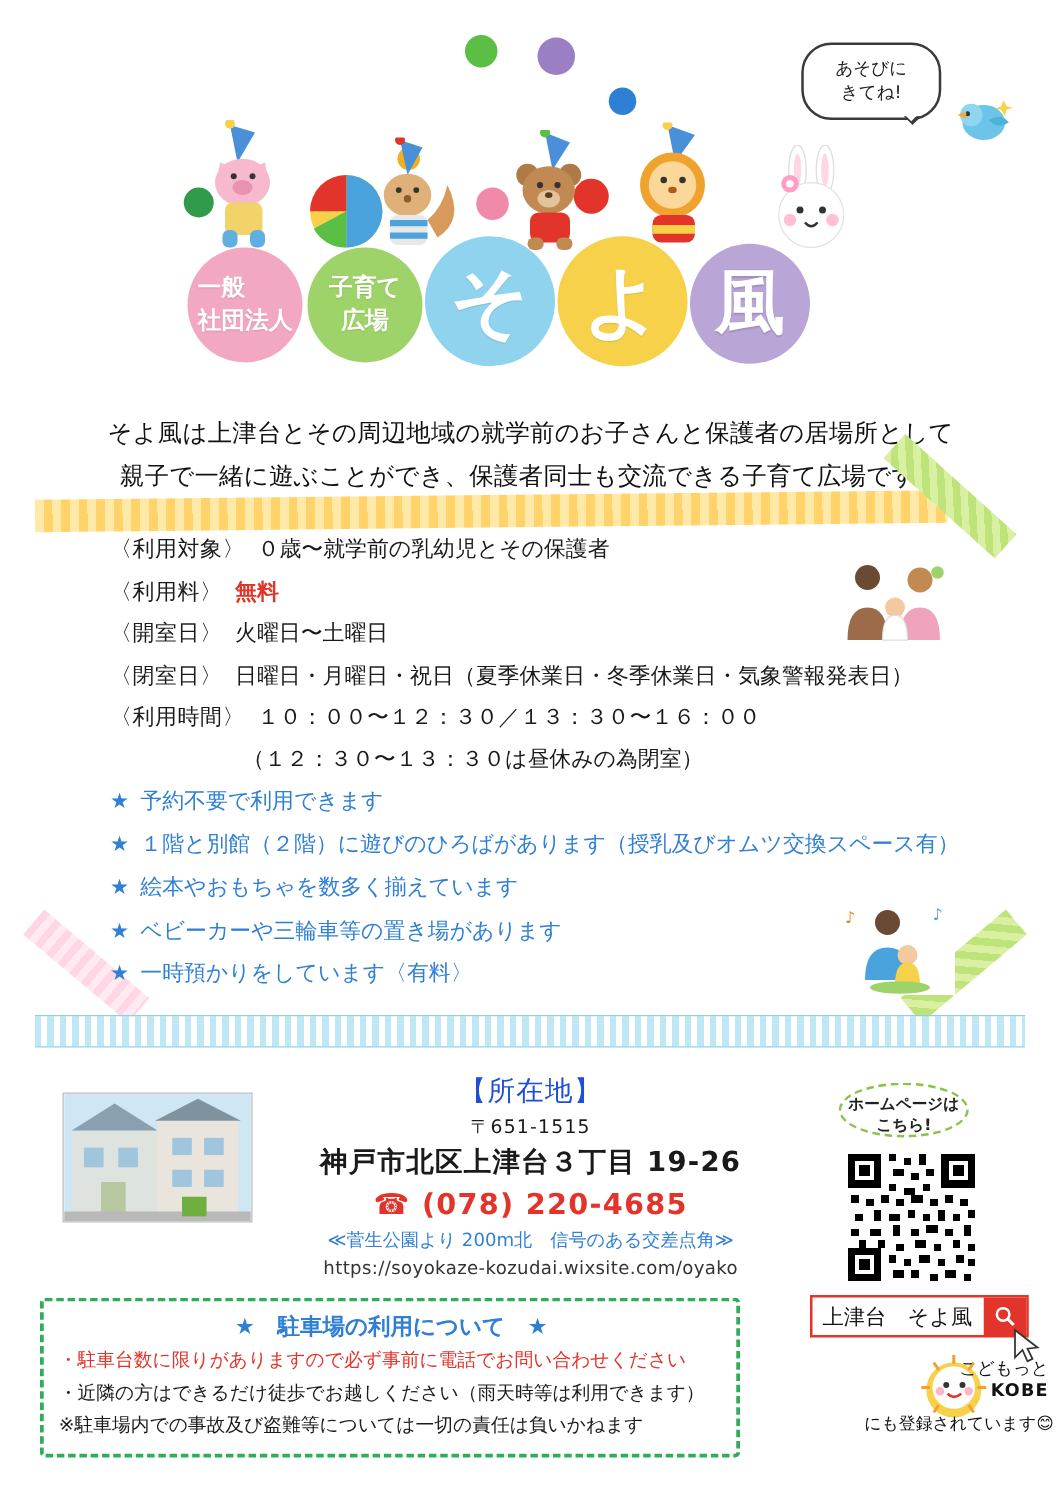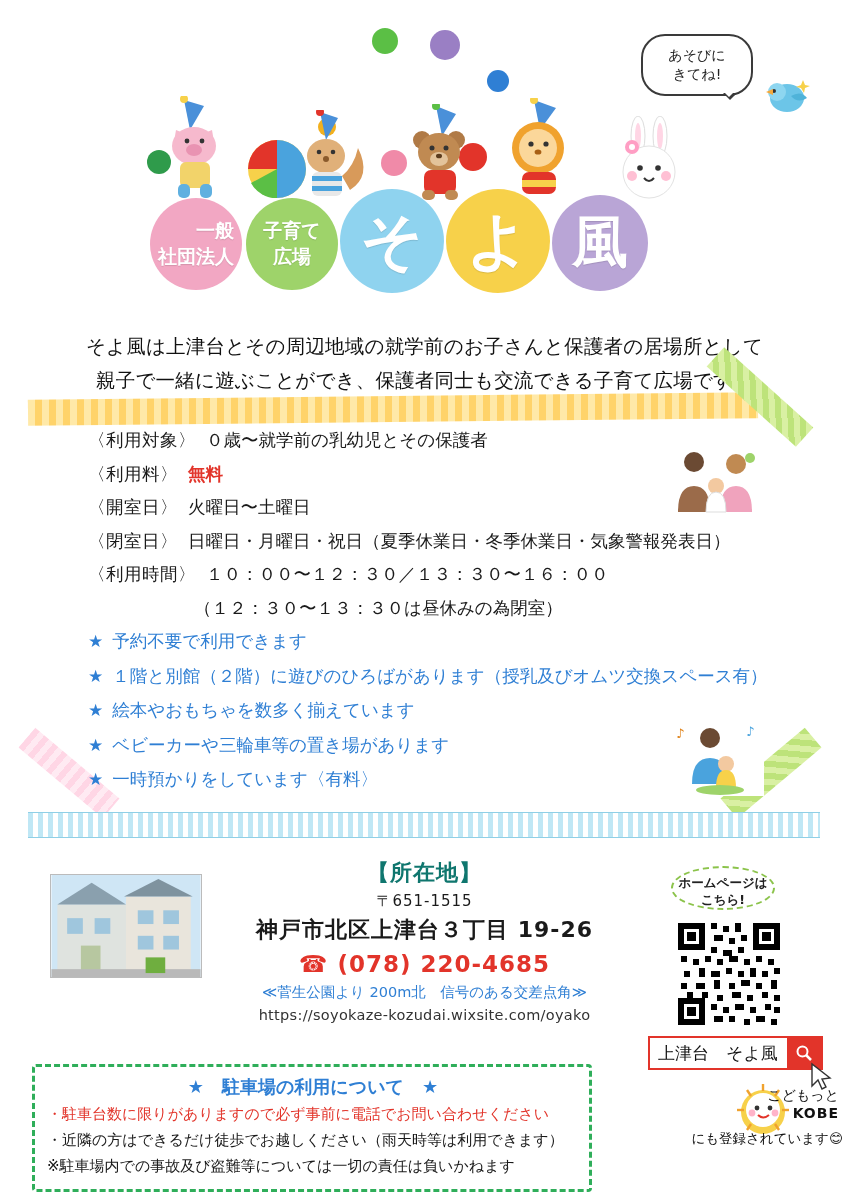--- a/index.html
+++ b/index.html
@@ -84,21 +84,21 @@
   .star-line.blue { color:#2f7fd4; }
   .star-line.red  { color:#e2342a; }
   .star-line.red .star { color:#e2342a; }
 
   .photo-family { position:absolute; right:20px; top:10px; width:104px; height:74px; }
   .photo-lunch  { position:absolute; right:24px; top:290px; width:96px; height:74px; }
 
   
   .addr-title {
     position:absolute; left:0; right:0; top:858px; text-align:center;
-    font-size:22px; font-weight:bold; color:#0f766e; letter-spacing:1px;
+    font-size:22px; font-weight:normal; color:#1d4ed8; letter-spacing:1px;
   }
   .addr { position:absolute; left:0; right:0; top:892px; text-align:center; }
   .addr .zip { font-size:15px; letter-spacing:1px; }
   .addr .street { font-size:22px; font-weight:bold; letter-spacing:1px; margin-top:4px;}
   .addr .tel { font-size:23px; font-weight:bold; color:#e2342a; margin-top:6px; letter-spacing:1px;}
   .addr .note { font-size:14.5px; color:#2f7fd4; margin-top:6px; }
   .addr .url { font-size:14.5px; color:#333; margin-top:5px; letter-spacing:.3px;}
 
   .building { position:absolute; left:50px; top:874px; width:152px; height:104px;
               border:1px solid #bbb; overflow:hidden; }
@@ -106,21 +106,21 @@
   .hp-bubble {
     position:absolute; right:74px; top:866px; width:104px; height:44px;
     border:2px dashed #8bc34a; border-radius:50%;
     background:#fff; text-align:center; font-size:12.5px; line-height:1.35;
     padding-top:7px; color:#222; font-weight:bold;
   }
   .qr { position:absolute; right:66px; top:920px; width:108px; height:108px; }
 
   
   .park {
-    position:absolute; left:32px; top:1064px; width:560px; height:128px;
+    position:absolute; left:32px; top:1038px; width:560px; height:128px;
     border:3px dashed #2fae5a; border-radius:4px; background:#fff;
     padding:8px 10px 0 12px;
   }
   .park h3 { margin:0 0 6px 0; text-align:center; font-size:18px; color:#2f7fd4; font-weight:bold;}
   .park p { margin:0 0 7px 0; font-size:15px; line-height:1.25; }
   .park p.red { color:#e2342a; }
 
   
   .searchbox {
     position:absolute; right:26px; top:1036px; width:175px; height:34px;
@@ -236,21 +236,21 @@
         <circle cx="50" cy="52" r="2.8" fill="#333"></circle>
       <path d="M36 62 q5 6 10 0" stroke="#333" fill="none" stroke-width="2"></path>
       <circle cx="24" cy="60" r="5" fill="#ffc0d4"></circle>
         <circle cx="58" cy="60" r="5" fill="#ffc0d4"></circle>
       <circle cx="24" cy="31" r="7" fill="#ff9ec4"></circle>
         <circle cx="24" cy="31" r="3" fill="#fff"></circle>
     </svg>
 
     <div class="logo-row">
       <div class="lcircle c-pink">
-        <span style="white-space:pre-line;text-align:right;">一般
+        <span style="white-space:pre-line;text-align:left;">一般
 社団法人</span>
       </div>
       <div class="lcircle c-green">
         <span style="white-space:pre-line;text-align:center;">子育て
 広場</span>
       </div>
       <div class="lcircle c-blue">そ</div>
       <div class="lcircle c-yellow">よ</div>
       <div class="lcircle c-purple">風</div>
     </div>

